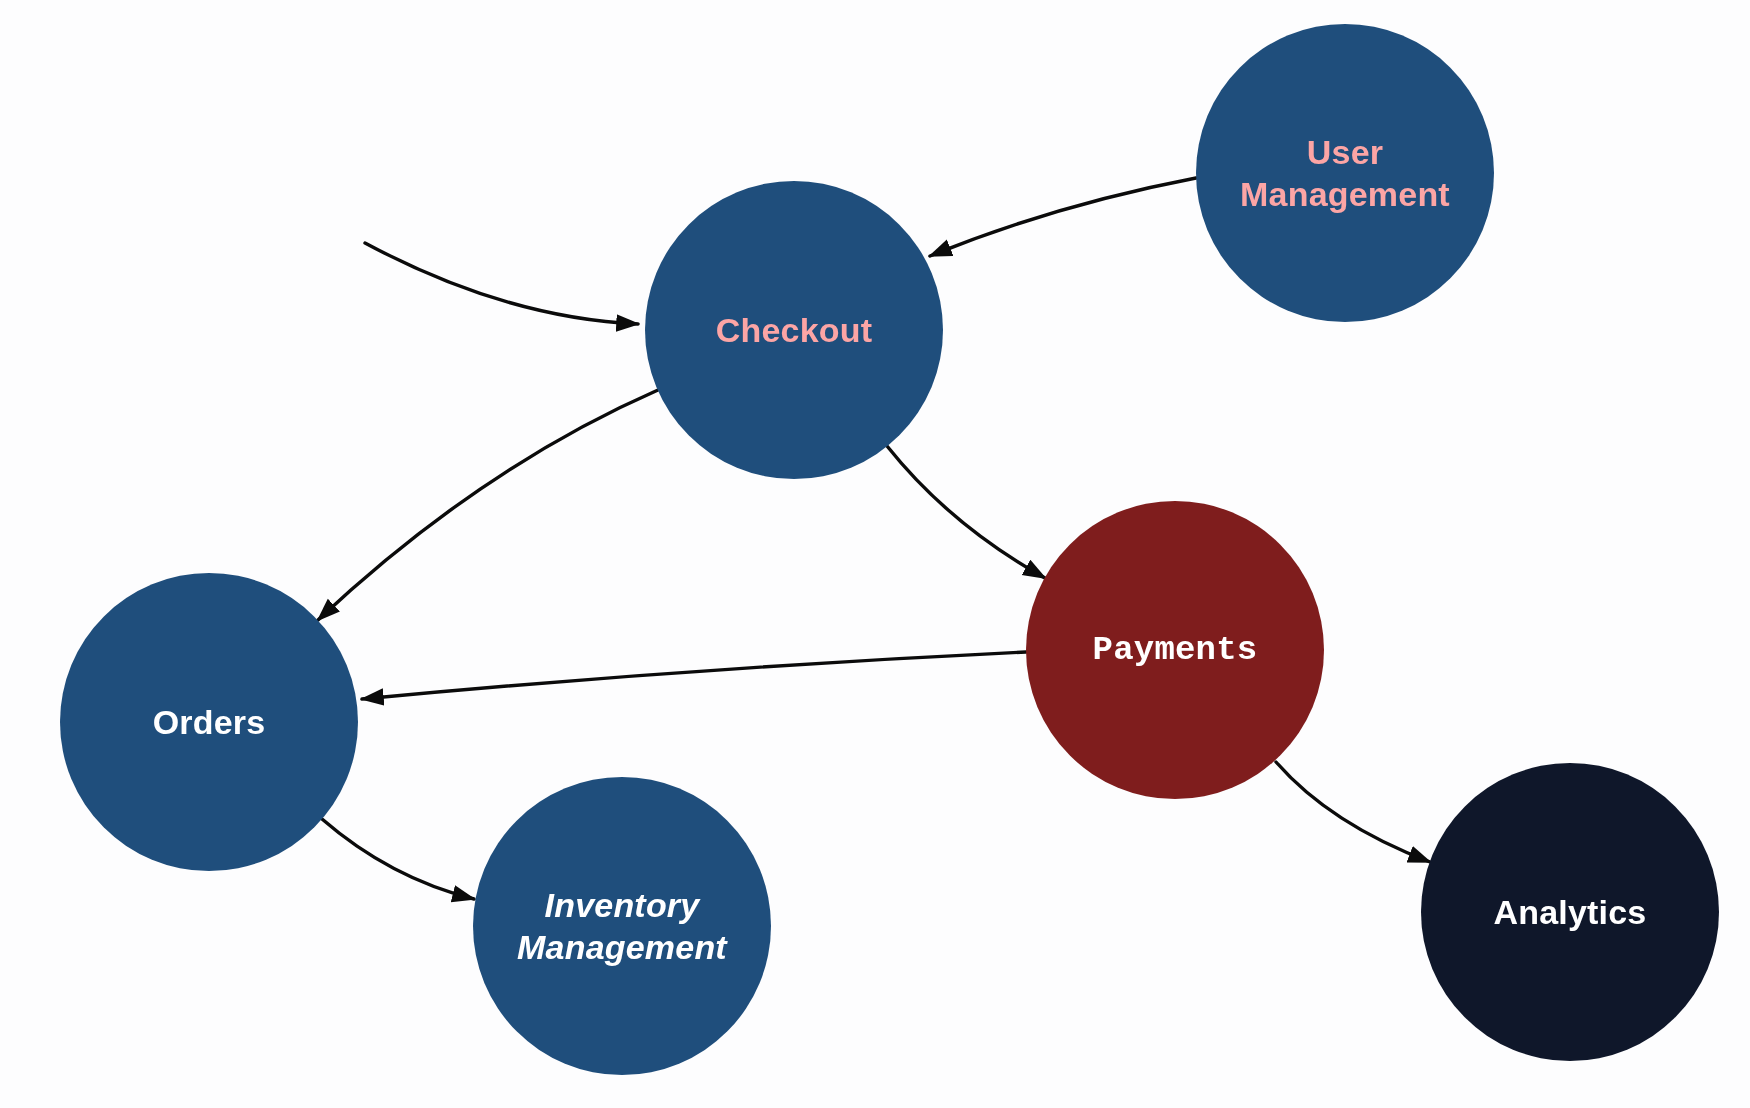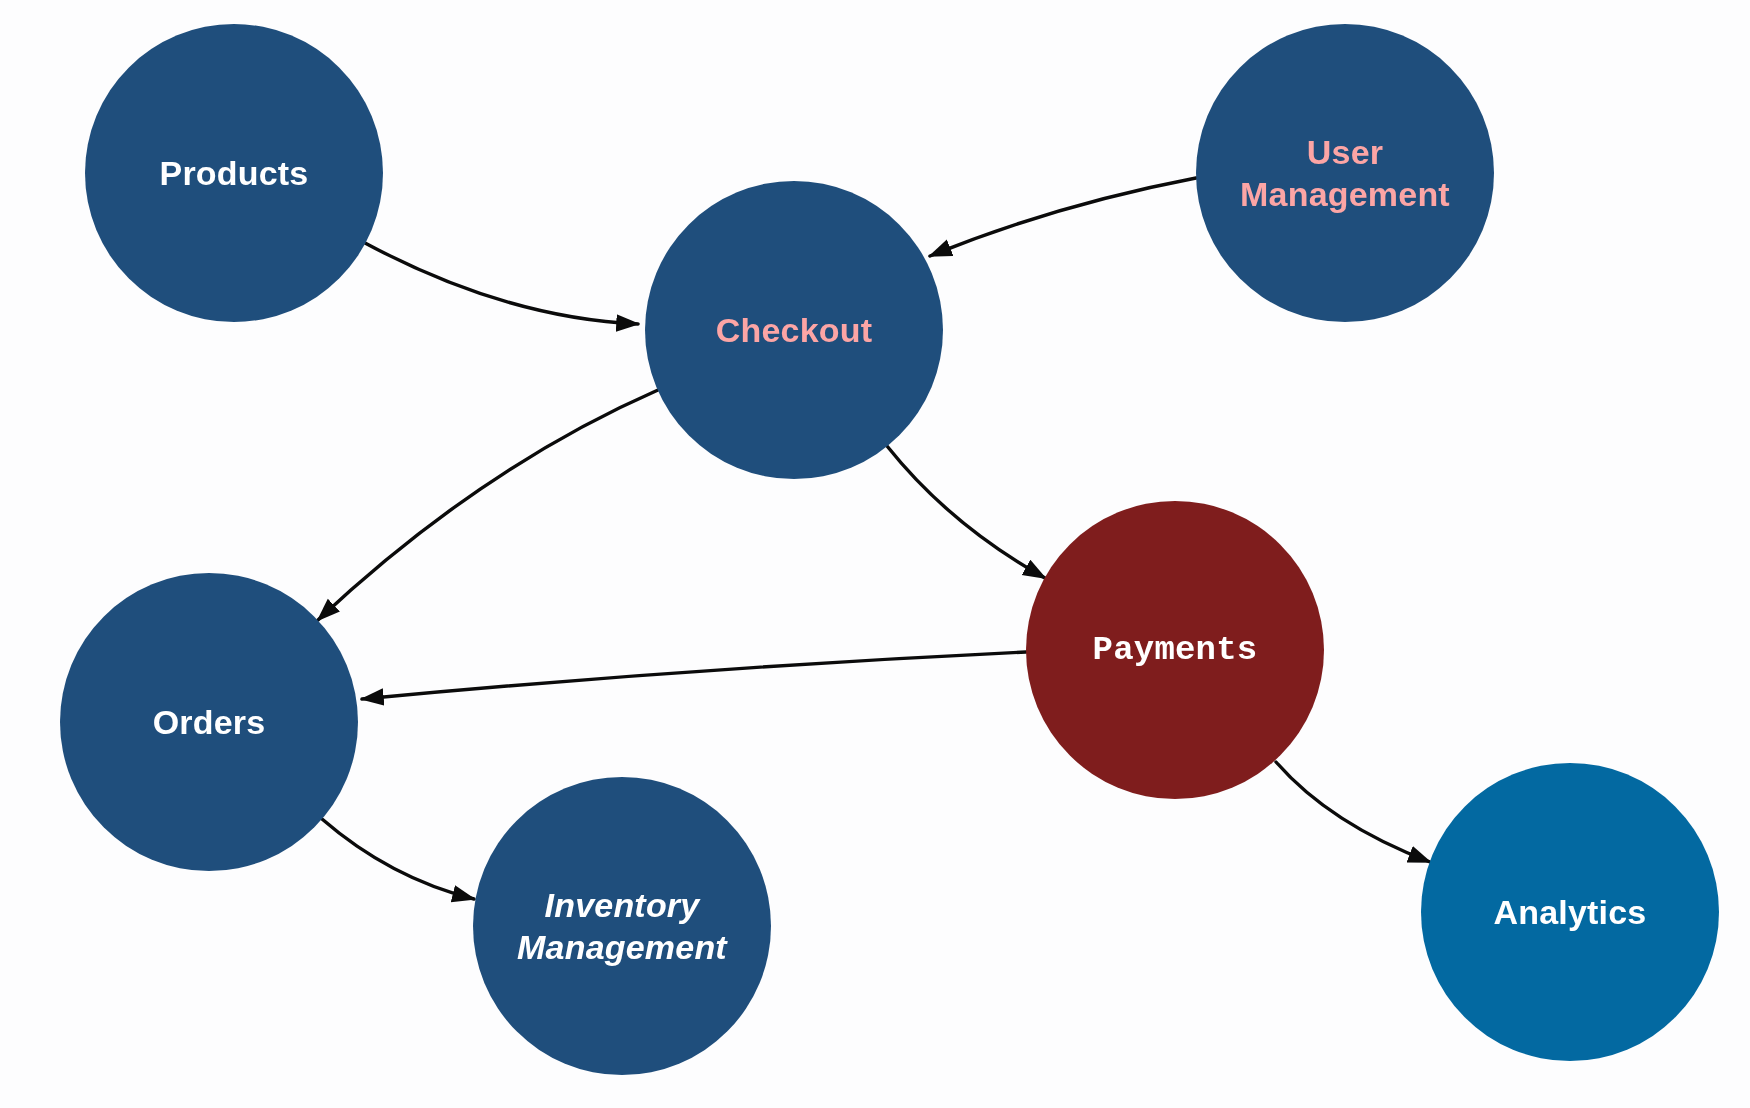--- a/index.html
+++ b/index.html
@@ -66,35 +66,32 @@
     </defs>
   <path d="M 365 243 Q 505 318 638 324" class="edge" stroke="#0b0b0b" marker-end="url(#arrowhead)"></path>
       <path d="M 1196 178 Q 1055 205 930 256" class="edge" stroke="#0b0b0b" marker-end="url(#arrowhead)"></path>
       <path d="M 658 390 Q 480 468 318 620" class="edge" stroke="#0b0b0b" marker-end="url(#arrowhead)"></path>
       <path d="M 887 446 Q 950 525 1045 578" class="edge" stroke="#0b0b0b" marker-end="url(#arrowhead)"></path>
       <path d="M 1026 652 Q 690 668 362 699" class="edge" stroke="#0b0b0b" marker-end="url(#arrowhead)"></path>
       <path d="M 322 819 Q 390 878 474 899" class="edge" stroke="#0b0b0b" marker-end="url(#arrowhead)"></path>
       <path d="M 1276 762 Q 1330 824 1430 862" class="edge" stroke="#0b0b0b" marker-end="url(#arrowhead)"></path>
     </svg>
   <div class="nodes-layer">
-      <div class="node" style="left: 85px; top: 24px; width: 298px; height: 298px; background: rgb(31, 78, 124);">
-        <span class="node-label" style="color: rgb(255, 255, 255);">Products</span>
-      </div>
       <div class="node" style="left: 1196px; top: 24px; width: 298px; height: 298px; background: rgb(31, 78, 124);">
         <span class="node-label" style="color: #fca5a5;">User Management</span>
       </div>
       <div class="node" style="left: 645px; top: 181px; width: 298px; height: 298px; background: rgb(31, 78, 124);">
         <span class="node-label" style="color: #fca5a5;">Checkout</span>
       </div>
       <div class="node" style="left: 60px; top: 573px; width: 298px; height: 298px; background: rgb(31, 78, 124);">
         <span class="node-label" style="color: rgb(255, 255, 255);">Orders</span>
       </div>
       <div class="node" style="left: 1026px; top: 501px; width: 298px; height: 298px; background: #7f1d1d; font-family: Liberation Mono, monospace;">
         <span class="node-label" style="color: rgb(255, 255, 255);">Payments</span>
       </div>
       <div class="node" style="left: 473px; top: 777px; width: 298px; height: 298px; background: rgb(31, 78, 124);">
         <span class="node-label" style="color: rgb(255, 255, 255); font-style: italic;">Inventory Management</span>
       </div>
-      <div class="node" style="left: 1421px; top: 763px; width: 298px; height: 298px; background: #0369a1; justify-content: center;">
+      <div class="node" style="left: 1421px; top: 763px; width: 298px; height: 298px; background: #0f172a; justify-content: center;">
         <span class="node-label" style="color: rgb(255, 255, 255);">Analytics</span>
       </div>
     </div>
 </div>
 
 </body></html>

